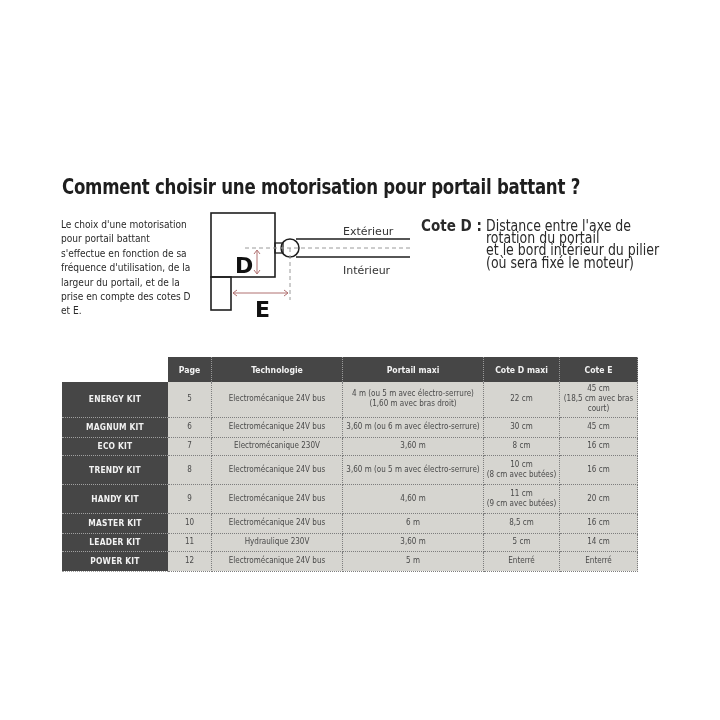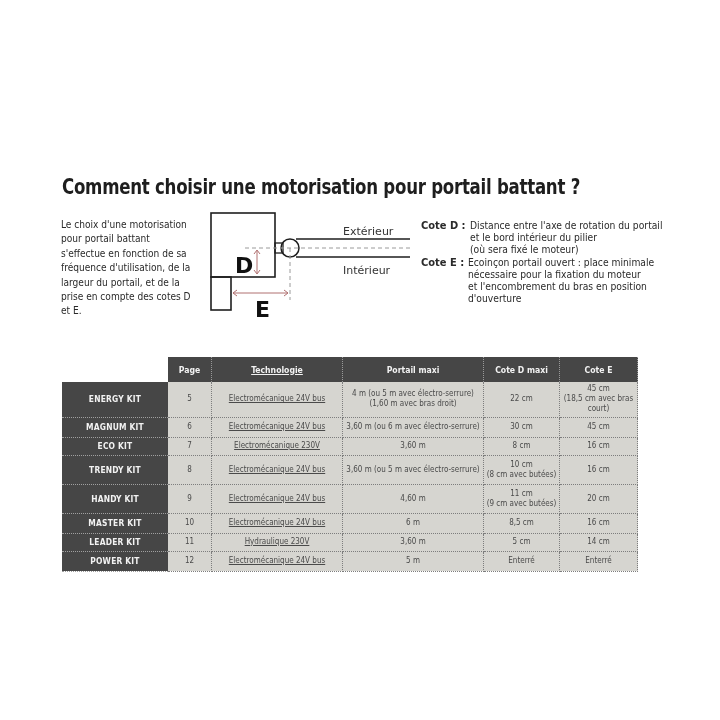--- a/index.html
+++ b/index.html
@@ -3,34 +3,34 @@
 <meta charset="utf-8">
 <style>
   html, body { margin:0; padding:0; }
   body { width:720px; height:720px; background:#ffffff; position:relative; overflow:hidden;
          font-family:"DejaVu Sans Condensed","DejaVu Sans", sans-serif; color:#231f20; }
   .title { position:absolute; left:62px; top:175px; font-size:21px; font-weight:bold;
            letter-spacing:-0.3px; color:#1e1e1e; white-space:nowrap; transform:scaleX(0.88); transform-origin:left; }
   .intro { position:absolute; left:61px; top:218px; width:150px; font-size:11.2px; line-height:14.4px;
            color:#2a2a2a; transform:scaleX(0.9); transform-origin:left; }
   .diagram { position:absolute; left:200px; top:205px; width:215px; height:115px; }
-  .legend { position:absolute; left:421px; top:220px; width:260px; font-size:11px; line-height:12.2px; color:#2a2a2a; }
+  .legend { position:absolute; left:421px; top:220px; width:260px; font-size:15px; line-height:12.2px; color:#2a2a2a; }
   .legend .row { display:flex; }
   .legend .term { font-weight:bold; white-space:nowrap; margin-right:4px; }
   .legend .desc { white-space:pre-line; transform:scaleX(0.93); transform-origin:left; }
   table.kits { position:absolute; left:62px; top:325px; border-collapse:collapse; font-size:8px;margin-top:32px; }
   table.kits td, table.kits th { padding:0; text-align:center; vertical-align:middle; }
   th.hd { background:#464646; color:#f2f2f2; font-weight:bold; font-size:8.6px; height:25px;
           border-right:1px dotted #9a9a9a; }
   th.blank { background:#ffffff; }
   td.name { background:#464646; color:#f2f2f2; font-weight:bold; font-size:8.4px; width:106px;
             border-bottom:1px dotted #a0a0a0; letter-spacing:0.2px; }
   td.cell { background:#d6d5d0; color:#4a4a4a; border-right:1px dotted #7d7d7d; border-bottom:1px dotted #7d7d7d;
             line-height:10px; white-space:pre-line; }
-  .c-page{width:43px;} .c-tech{width:130px;text-decoration:underline;} .c-port{width:140px;} .c-d{width:75px;} .c-e{width:77px;}
+  .c-page{width:43px;} .c-tech{width:130px;} .c-port{width:140px;} .c-d{width:75px;} .c-e{width:77px;}
 </style>
 </head>
 <body>
 
 <div class="title">Comment choisir une motorisation pour portail battant ?</div>
 <div class="intro">Le choix d'une motorisation pour portail battant s'effectue en fonction de sa fréquence d'utilisation, de la largeur du portail, et de la prise en compte des cotes D et E.</div>
 
 <svg class="diagram" viewBox="0 0 215 115" width="215" height="115">
   <rect x="11" y="8" width="64" height="64" fill="none" stroke="#1e1e1e" stroke-width="1.6"></rect>
   <rect x="11" y="72" width="20" height="33" fill="none" stroke="#1e1e1e" stroke-width="1.6"></rect>
@@ -49,27 +49,20 @@
   <text x="143" y="30" font-size="11" font-family="DejaVu Sans, sans-serif" fill="#333">Extérieur</text>
   <text x="143" y="69" font-size="11" font-family="DejaVu Sans, sans-serif" fill="#333">Intérieur</text>
 </svg>
 
 <div class="legend">
   <div class="row">
     <span class="term">Cote D :</span>
     <span class="desc">Distance entre l'axe de rotation du portail
 et le bord intérieur du pilier
 (où sera fixé le moteur)</span>
-  </div>
-  <div class="row">
-    <span class="term">Cote E :</span>
-    <span class="desc">Ecoinçon portail ouvert : place minimale
-nécessaire pour la fixation du moteur
-et l'encombrement du bras en position
-d'ouverture</span>
   </div>
 </div>
 
 <table class="kits">
   <thead>
     <tr>
       <th class="blank"></th>
       <th class="hd c-page">Page</th>
       <th class="hd c-tech">Technologie</th>
       <th class="hd c-port">Portail maxi</th>

